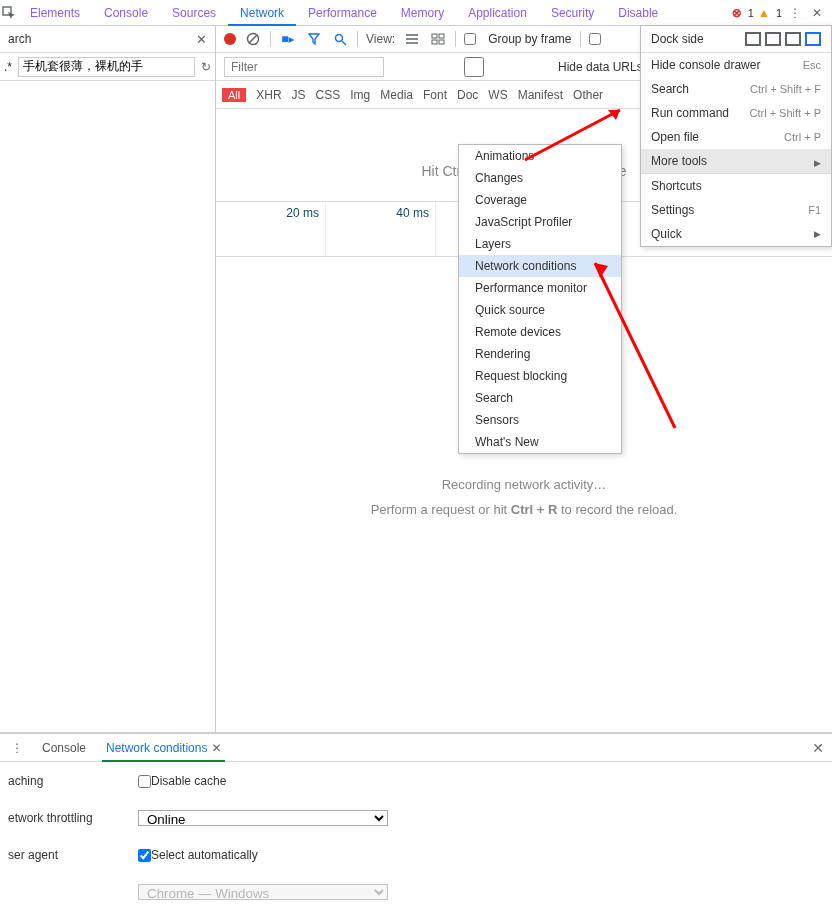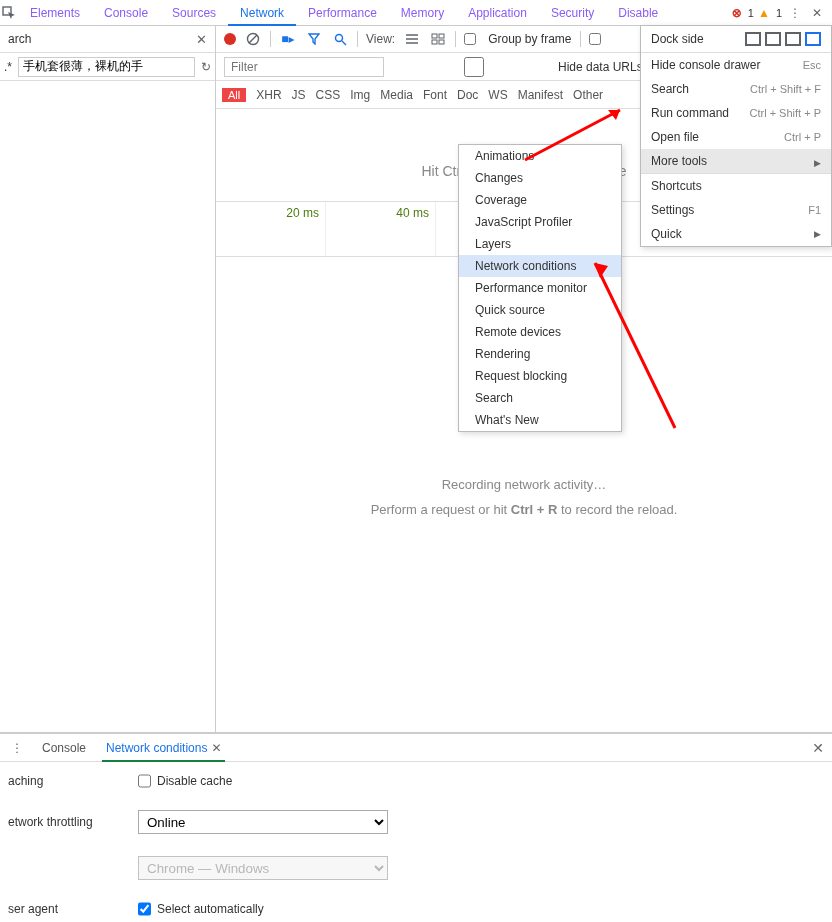--- a/index.html
+++ b/index.html
@@ -37,21 +37,21 @@
 .filterbar input { width: 160px; height: 20px; border: 1px solid #ccc; padding: 0 6px; font-size: 12px; }
 .filterbar .chk { display: flex; align-items: center; gap: 4px; }
 
 .typebar { height: 28px; border-bottom: 1px solid #ddd; display: flex; align-items: center; padding: 0 6px; gap: 10px; }
 .typebar .pill { background: #ef4444; color: #fff; padding: 1px 6px; border-radius: 0; font-size: 11px; }
 .typebar .t { color: #555; cursor: pointer; }
 
 .content { flex: 1; position: relative; }
 .hint1 { text-align: center; color: #888; font-size: 14px; margin-top: 54px; }
 .timeline { height: 56px; border-top: 1px solid #ddd; border-bottom: 1px solid #ddd; margin-top: 22px; display: flex; }
-.timeline .tick { width: 110px; text-align: right; padding-right: 6px; padding-top: 4px; color: #4d7c0f; border-right: 1px solid #eee; }
+.timeline .tick { width: 110px; text-align: right; padding-right: 6px; padding-top: 4px; color: #0c4a6e; border-right: 1px solid #eee; }
 .rec-text { text-align: center; color: #888; margin-top: 220px; }
 .rec-text .l1 { font-size: 13px; margin-top: 12px; }
 .rec-text .l2 { font-size: 13px; margin-top: 10px; }
 
 .mainmenu { position: absolute; top: 25px; right: 0; width: 192px; background: #fff; border: 1px solid #bbb; box-shadow: 2px 2px 6px rgba(0,0,0,0.15); }
 .mainmenu .hdr { padding: 6px 10px; display: flex; align-items: center; }
 .mainmenu .hdr .docks { margin-left: auto; display: flex; gap: 4px; }
 .mainmenu .hdr .docks .d { width: 16px; height: 14px; border: 2px solid #5f6368; cursor: pointer; }
 .mainmenu .hdr .docks .d.active { border-color: #1a73e8; }
 .mainmenu .hdr .docks .d .bar-l { width: 4px; height: 100%; background: #5f6368; }
@@ -73,22 +73,22 @@
 
 .drawer { position: absolute; left: 0; right: 0; bottom: 0; height: 190px; border-top: 2px solid #ccc; background: #fff; }
 .drawer .tabs { height: 28px; border-bottom: 1px solid #ddd; display: flex; align-items: center; padding: 0 8px; gap: 12px; }
 .drawer .tabs .t { color: #555; padding: 0 4px; height: 28px; line-height: 28px; cursor: pointer; }
 .drawer .tabs .t.active { color: #1a73e8; border-bottom: 2px solid #15803d; }
 .drawer .tabs .t .x { margin-left: 4px; color: #666; }
 .drawer .tabs .close { margin-left: auto; color: #666; cursor: pointer; font-size: 14px; }
 .drawer .body { padding: 12px 8px; }
 .drawer .row { display: flex; align-items: center; margin-bottom: 22px; }
 .drawer .row .lbl { width: 130px; color: #333; }
-.drawer .row .ctrl { display: flex; gap: 6px; }
-.drawer .row select { width: 250px; height: 24px; border: 1px solid #aaa; background: #fff; padding: 0 4px; }
+.drawer .row .ctrl { display: flex; align-items: center; }
+.drawer .row select { width: 250px; height: 16px; border: 1px solid #aaa; background: #fff; padding: 0 4px; }
 .drawer .row select:disabled { color: #999; background: #f5f5f5; }
 </style>
 </head>
 <body>
 
 <div class="tabbar">
   <span class="icon-btn">
     <svg width="14" height="14" viewBox="0 0 14 14">
         <rect x="1" y="1" width="8" height="8" fill="none" stroke="#5f6368" stroke-width="1.4"></rect>
         <path d="M6 6 L13 9 L10 10 L9 13 Z" fill="#5f6368"></path>
@@ -266,20 +266,21 @@
   <div class="mi">Coverage</div>
   <div class="mi">JavaScript Profiler</div>
   <div class="mi">Layers</div>
   <div class="mi hover">Network conditions</div>
   <div class="mi">Performance monitor</div>
   <div class="mi">Quick source</div>
   <div class="mi">Remote devices</div>
   <div class="mi">Rendering</div>
   <div class="mi">Request blocking</div>
   <div class="mi">Search</div>
+  <div class="mi">Sensors</div>
   <div class="mi">What's New</div>
 </div>
 
 <svg class="arrow1" width="120" height="70">
     <line x1="5" y1="60" x2="100" y2="10" stroke="#ff0000" stroke-width="3"></line>
     <polygon points="100,10 88,10 96,20" fill="#ff0000"></polygon>
   </svg>
 <svg class="arrow2" width="100" height="180">
     <line x1="5" y1="5" x2="85" y2="170" stroke="#ff0000" stroke-width="3"></line>
     <polygon points="5,5 18,8 10,20" fill="#ff0000"></polygon>
@@ -304,26 +305,26 @@
           <span>Disable cache</span>
         </label>
     </div>
     <div class="row">
       <span class="lbl">etwork throttling</span>
       <span class="ctrl">
           <select><option>Online</option></select>
         </span>
     </div>
     <div class="row">
-      <span class="lbl"></span>
-      <span class="ctrl">
-          <select disabled=""><option>Chrome — Windows</option></select>
-        </span>
-    </div>
-    <div class="row">
       <span class="lbl">ser agent</span>
       <label class="ctrl">
           <input type="checkbox" checked="" style="">
           <span>Select automatically</span>
         </label>
     </div>
+    <div class="row">
+      <span class="lbl"></span>
+      <span class="ctrl">
+          <select disabled=""><option>Chrome — Windows</option></select>
+        </span>
+    </div>
   </div>
 </div>
 
 </body></html>

